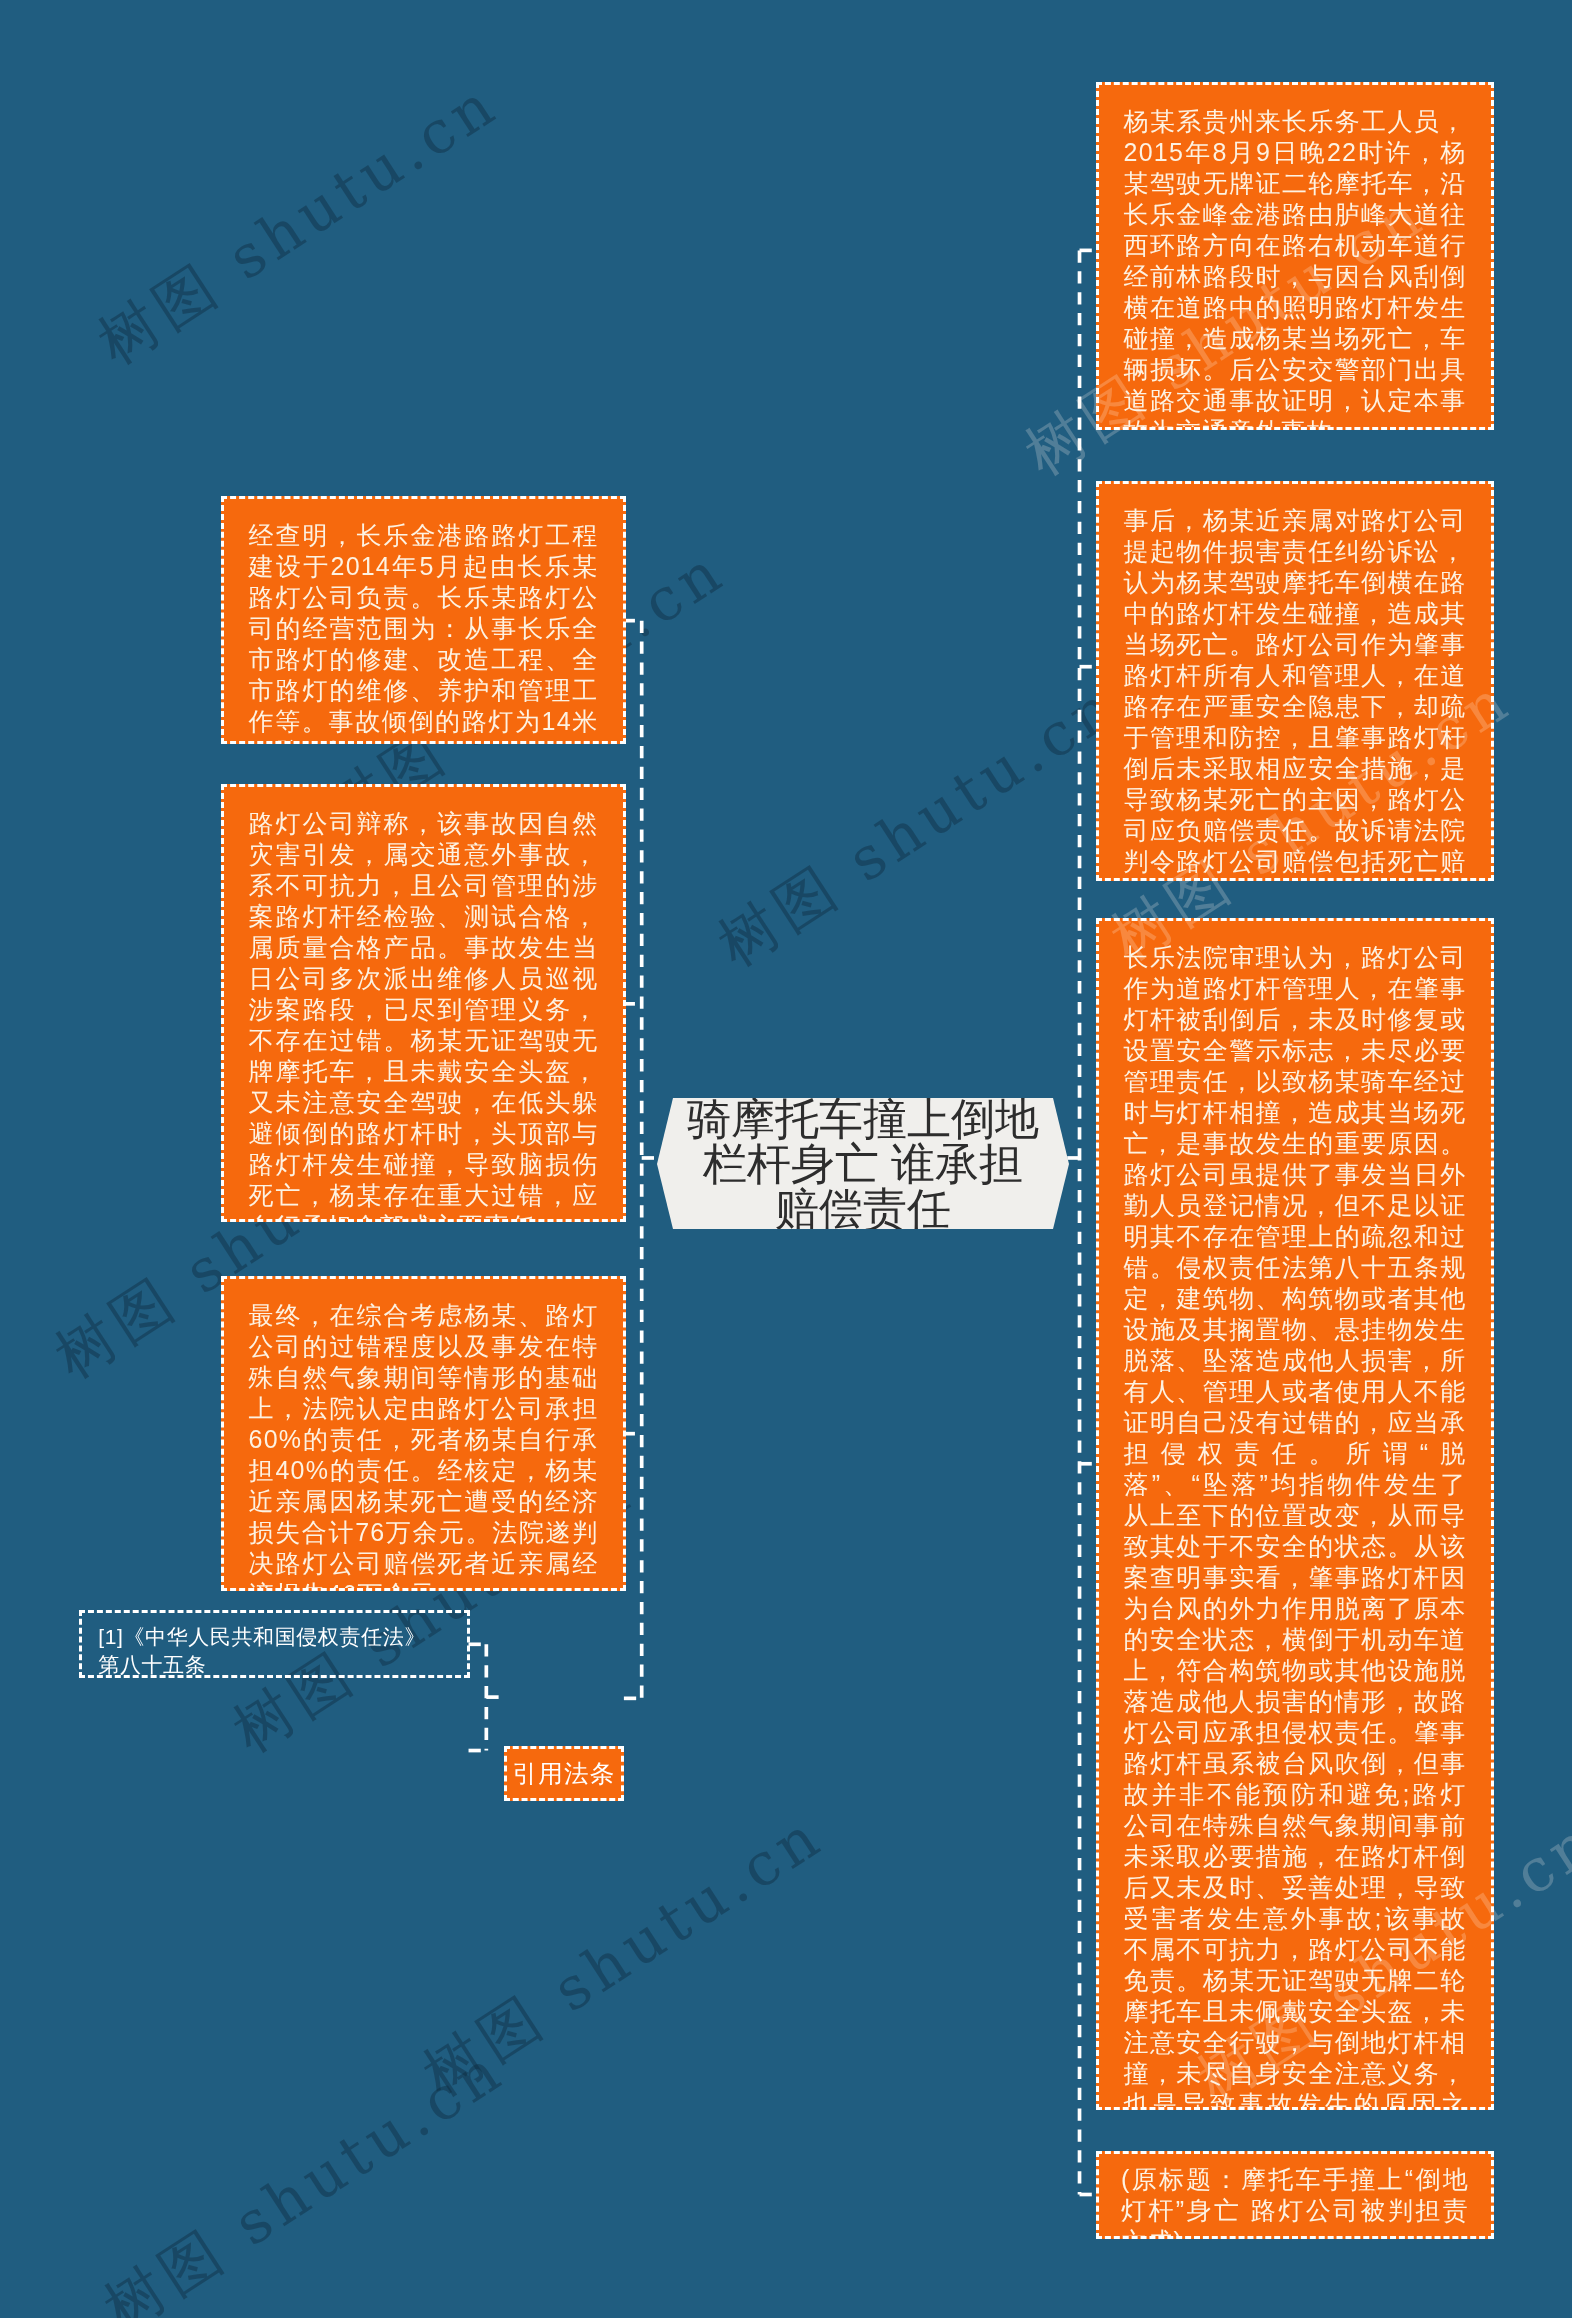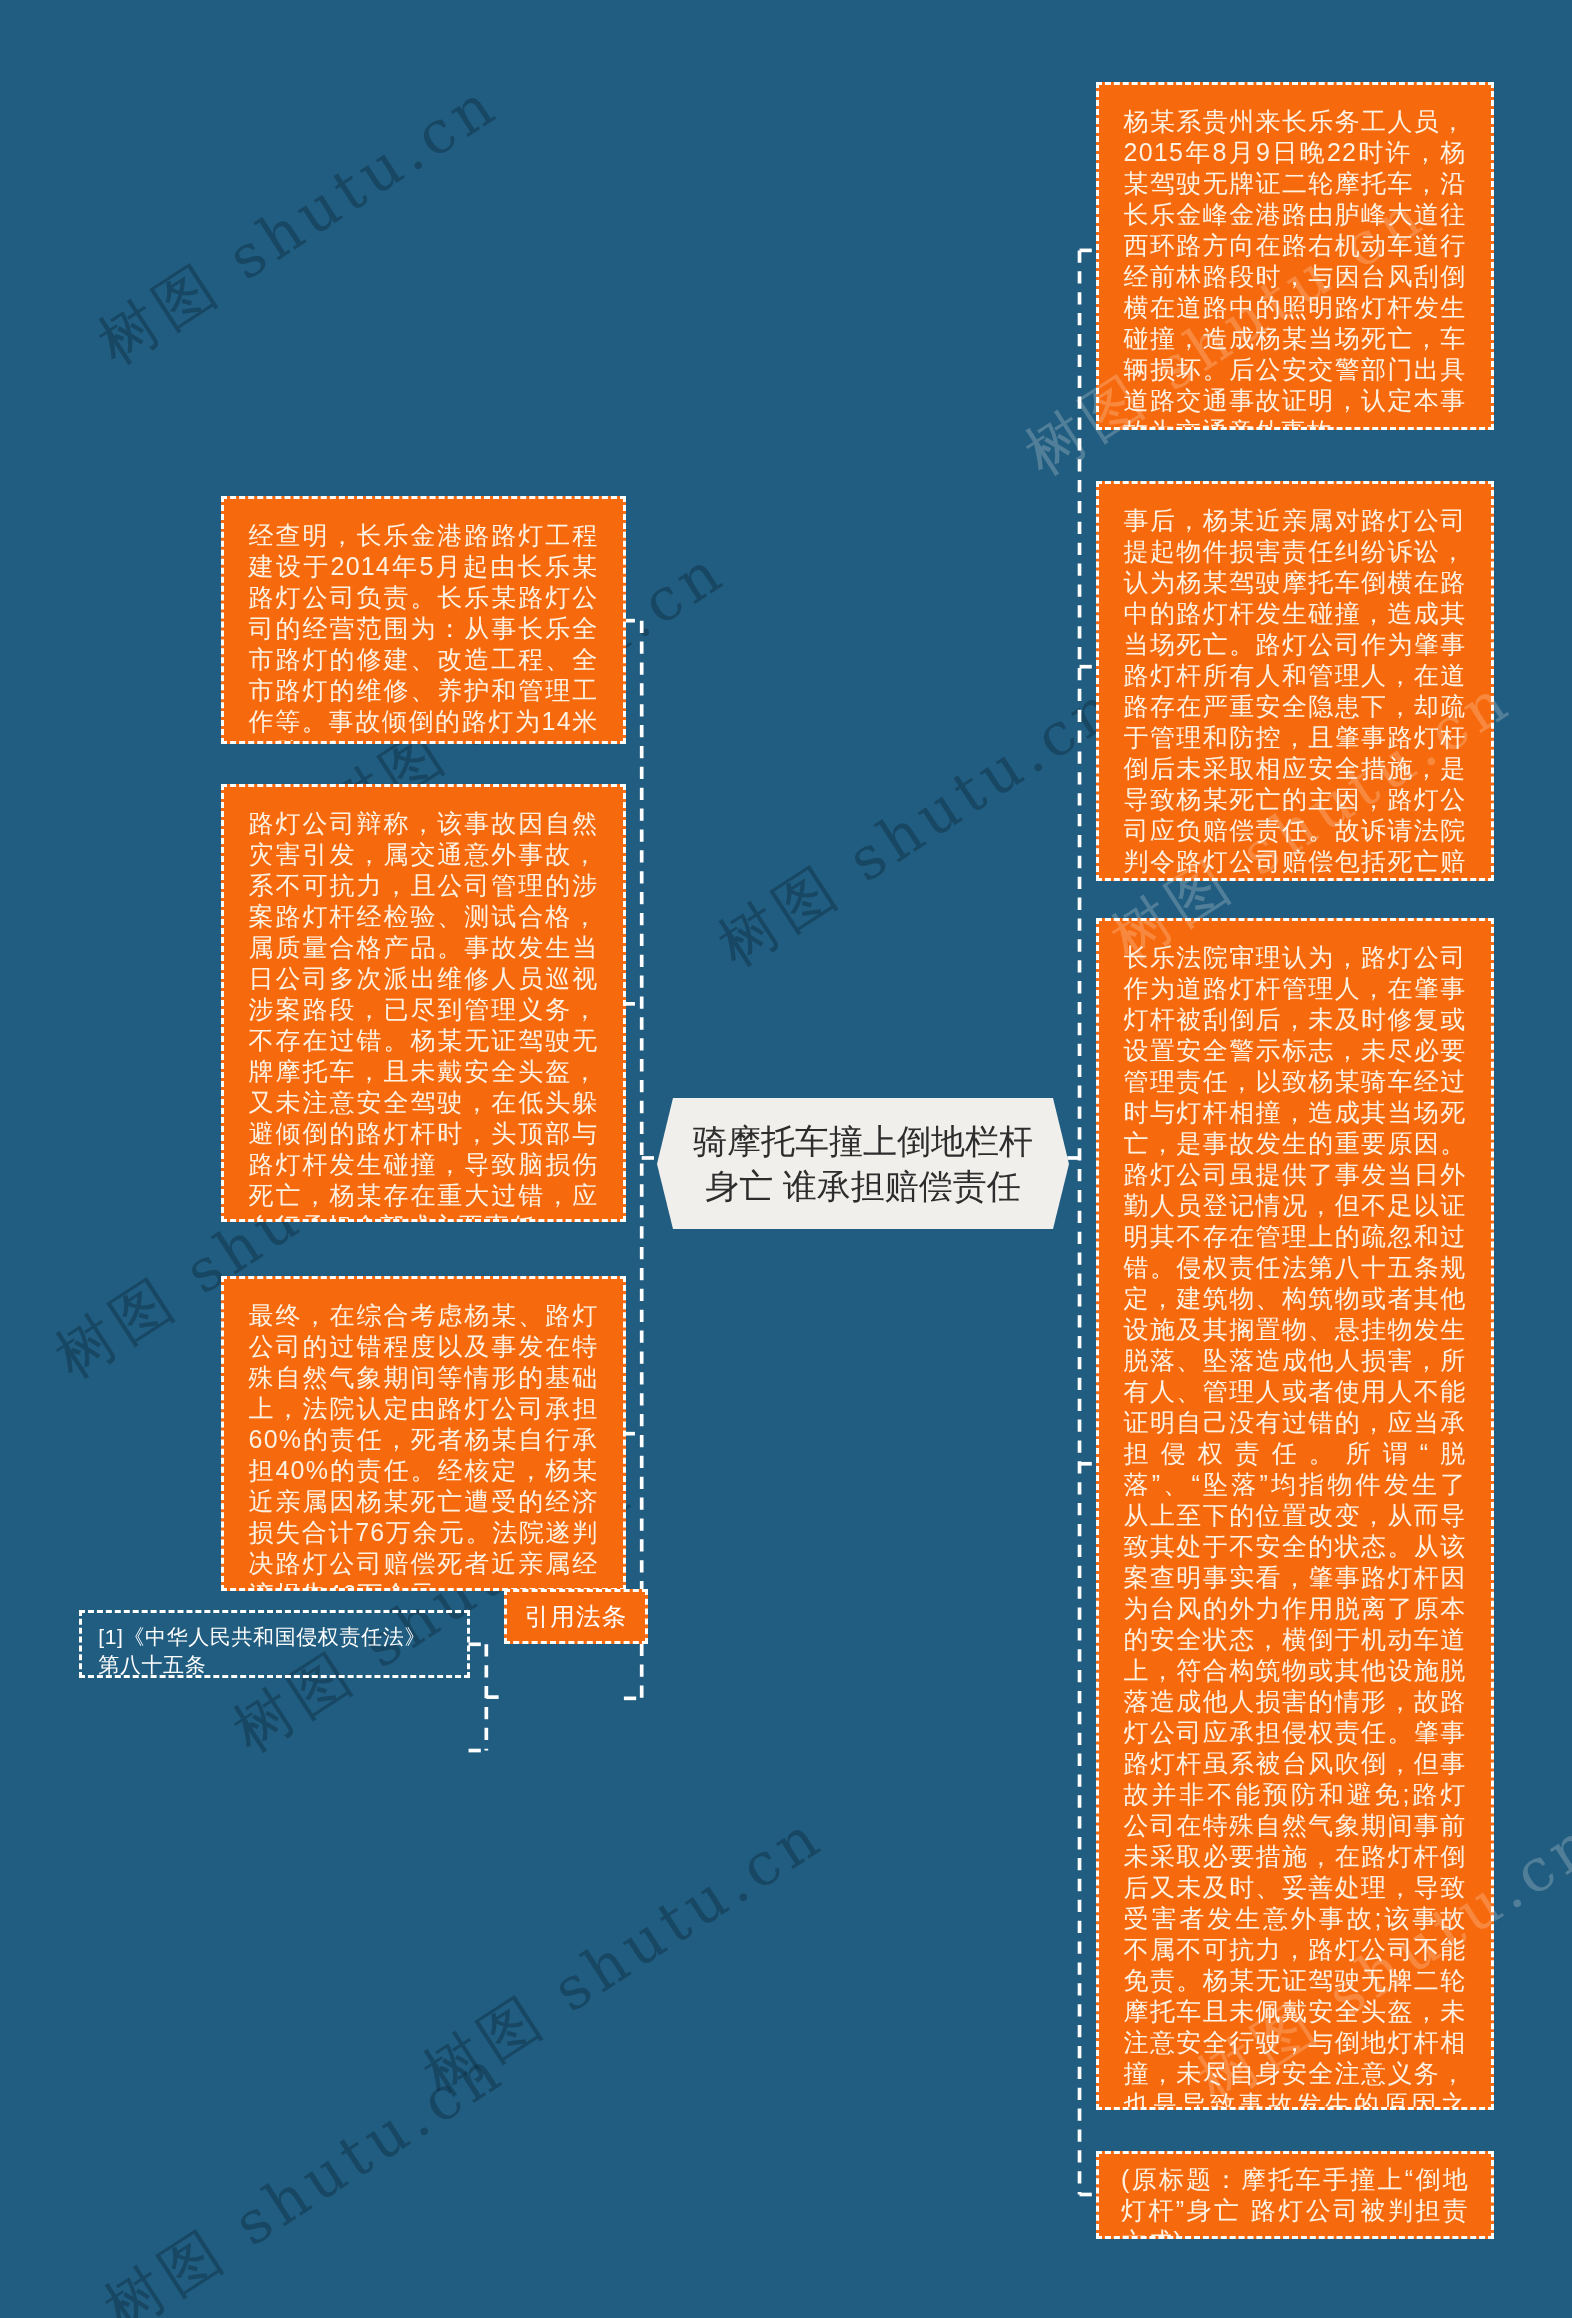--- a/index.html
+++ b/index.html
@@ -76,40 +76,40 @@
     padding:6.1px 12.3px;
     word-break:break-all;
     overflow:hidden;
     z-index:2;
   }
   .lawA{top:1610px;}
   .lawB{top:1718px;}
   
   .cite-label{
     position:absolute;
-    left:504px;top:1589px;width:144px;height:55px;
+    left:504px;top:1746px;width:120px;height:55px;
     box-sizing:border-box;
     background:#f6690d;
     border:3.1px dashed #ffffff;
     color:#ffffff;
     font-size:24.6px;
     letter-spacing:1.2px;
     display:flex;align-items:center;justify-content:center;
     z-index:2;
     white-space:nowrap;
     overflow:hidden;
   }
   
   .title-shape{
     position:absolute;
     left:657px;top:1098px;width:412px;height:131px;
     background:#f0efec;
     clip-path:polygon(16px 0, 396px 0, 412px 66px, 396px 131px, 16px 131px, 0 66px);
     color:#2d2d2d;
-    font-size:34px;
+    font-size:44px;
     line-height:45px;
     display:flex;align-items:center;justify-content:center;
     text-align:center;
     z-index:2;
   }
   .title-shape span{display:block;padding:0 28px;}
 </style>
 </head>
 <body>
 

